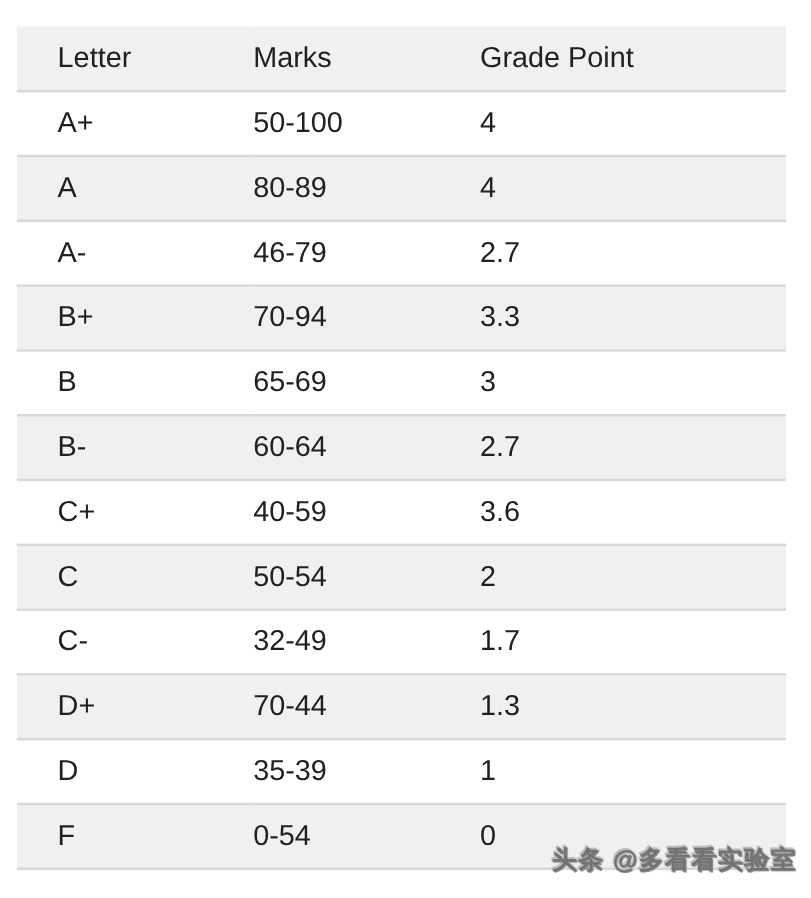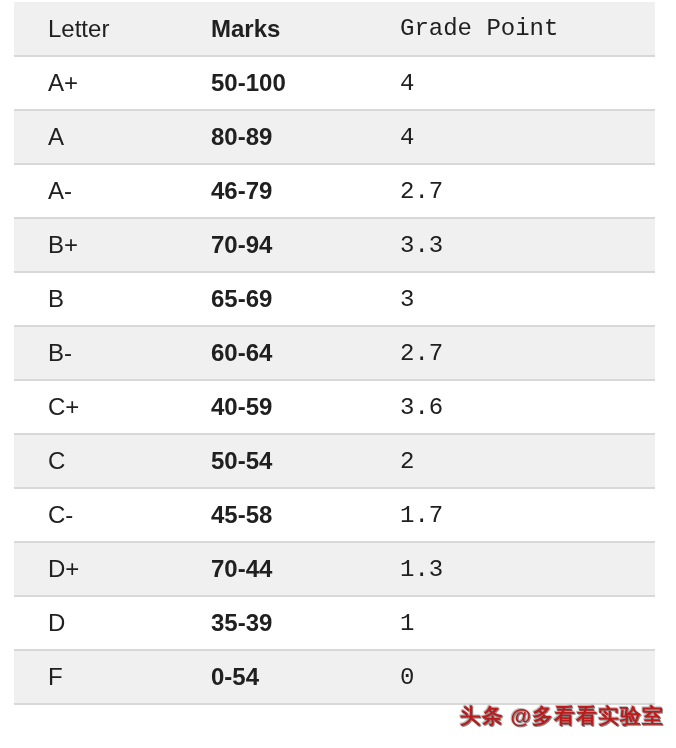--- a/index.html
+++ b/index.html
@@ -17,50 +17,51 @@
     left: 14px;
     top: 2px;
     width: 641px;
   }
   table.grade-table {
     border-collapse: collapse;
     width: 100%;
     color: #202020;
     font-size: 24px;
     table-layout: fixed;
+    margin-top: 20px;
   }
   .grade-table tr {
     border-bottom: 2px solid #d8d8d8;
   }
   .grade-table th,
   .grade-table td {
     height: 54px;
     padding: 0;
     text-align: left;
     font-weight: 400;
     vertical-align: middle;
     white-space: nowrap;
     overflow: hidden;
   }
   .grade-table th:nth-child(1),
   .grade-table td:nth-child(1) { width: 197px; padding-left: 34px; }
   .grade-table th:nth-child(2),
-  .grade-table td:nth-child(2) { width: 189px; font-weight: bold; }
+  .grade-table td:nth-child(2) { width: 189px; }
   .grade-table th:nth-child(3),
-  .grade-table td:nth-child(3) { width: auto; font-family: Liberation Mono, monospace; }
+  .grade-table td:nth-child(3) { width: auto; }
   .grade-table thead tr { background: #f0f0f0; }
   .grade-table tbody tr:nth-child(even) { background: #f0f0f0; }
   .watermark {
     position: absolute;
     right: 12px;
     top: 702px;
     font-size: 21px;
     font-weight: 700;
     letter-spacing: 1px;
-    color: #b91c1c;
+    color: #737373;
     text-shadow:
       1px 1px 0 #8a8a8a,
       -1px -1px 0 #bdbdbd,
       0 0 2px rgba(110,110,110,0.65);
     user-select: none;
     pointer-events: none;
   }
 </style>
 </head>
 <body>
@@ -110,21 +111,21 @@
         <td>40-59</td>
         <td>3.6</td>
       </tr>
       <tr>
         <td>C</td>
         <td>50-54</td>
         <td>2</td>
       </tr>
       <tr>
         <td>C-</td>
-        <td>45-58</td>
+        <td>32-49</td>
         <td>1.7</td>
       </tr>
       <tr>
         <td>D+</td>
         <td>70-44</td>
         <td>1.3</td>
       </tr>
       <tr>
         <td>D</td>
         <td>35-39</td>

